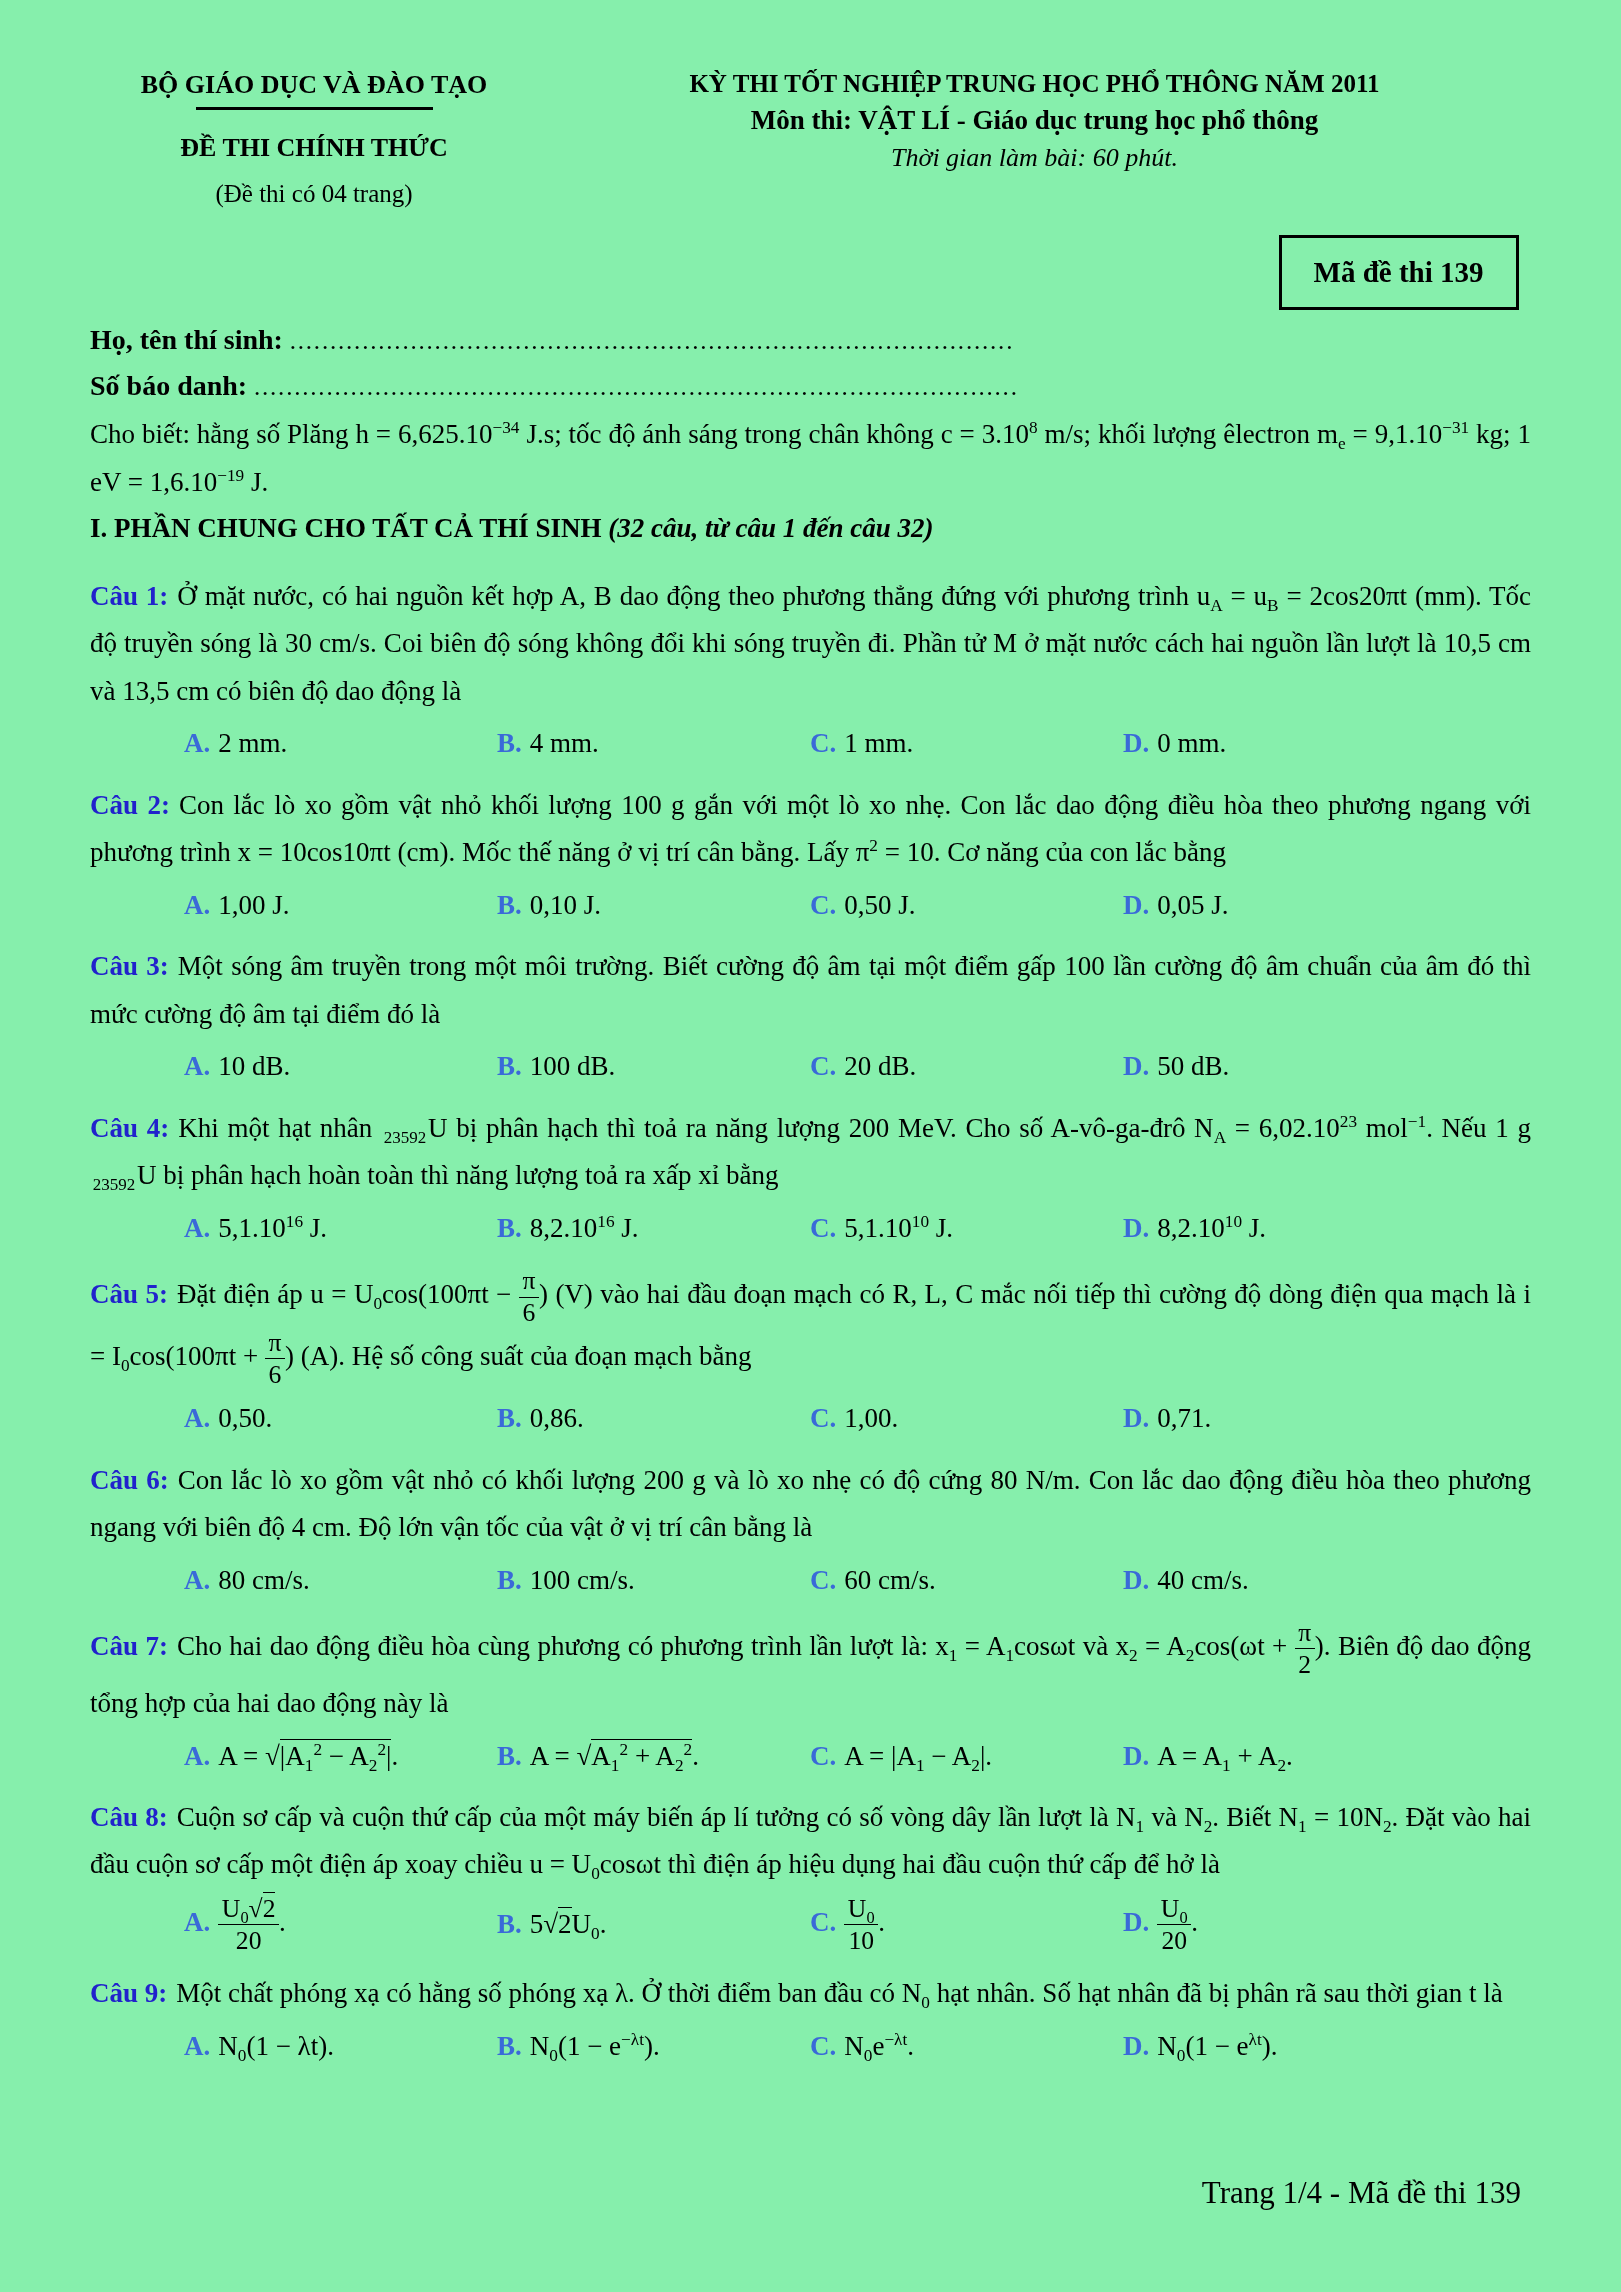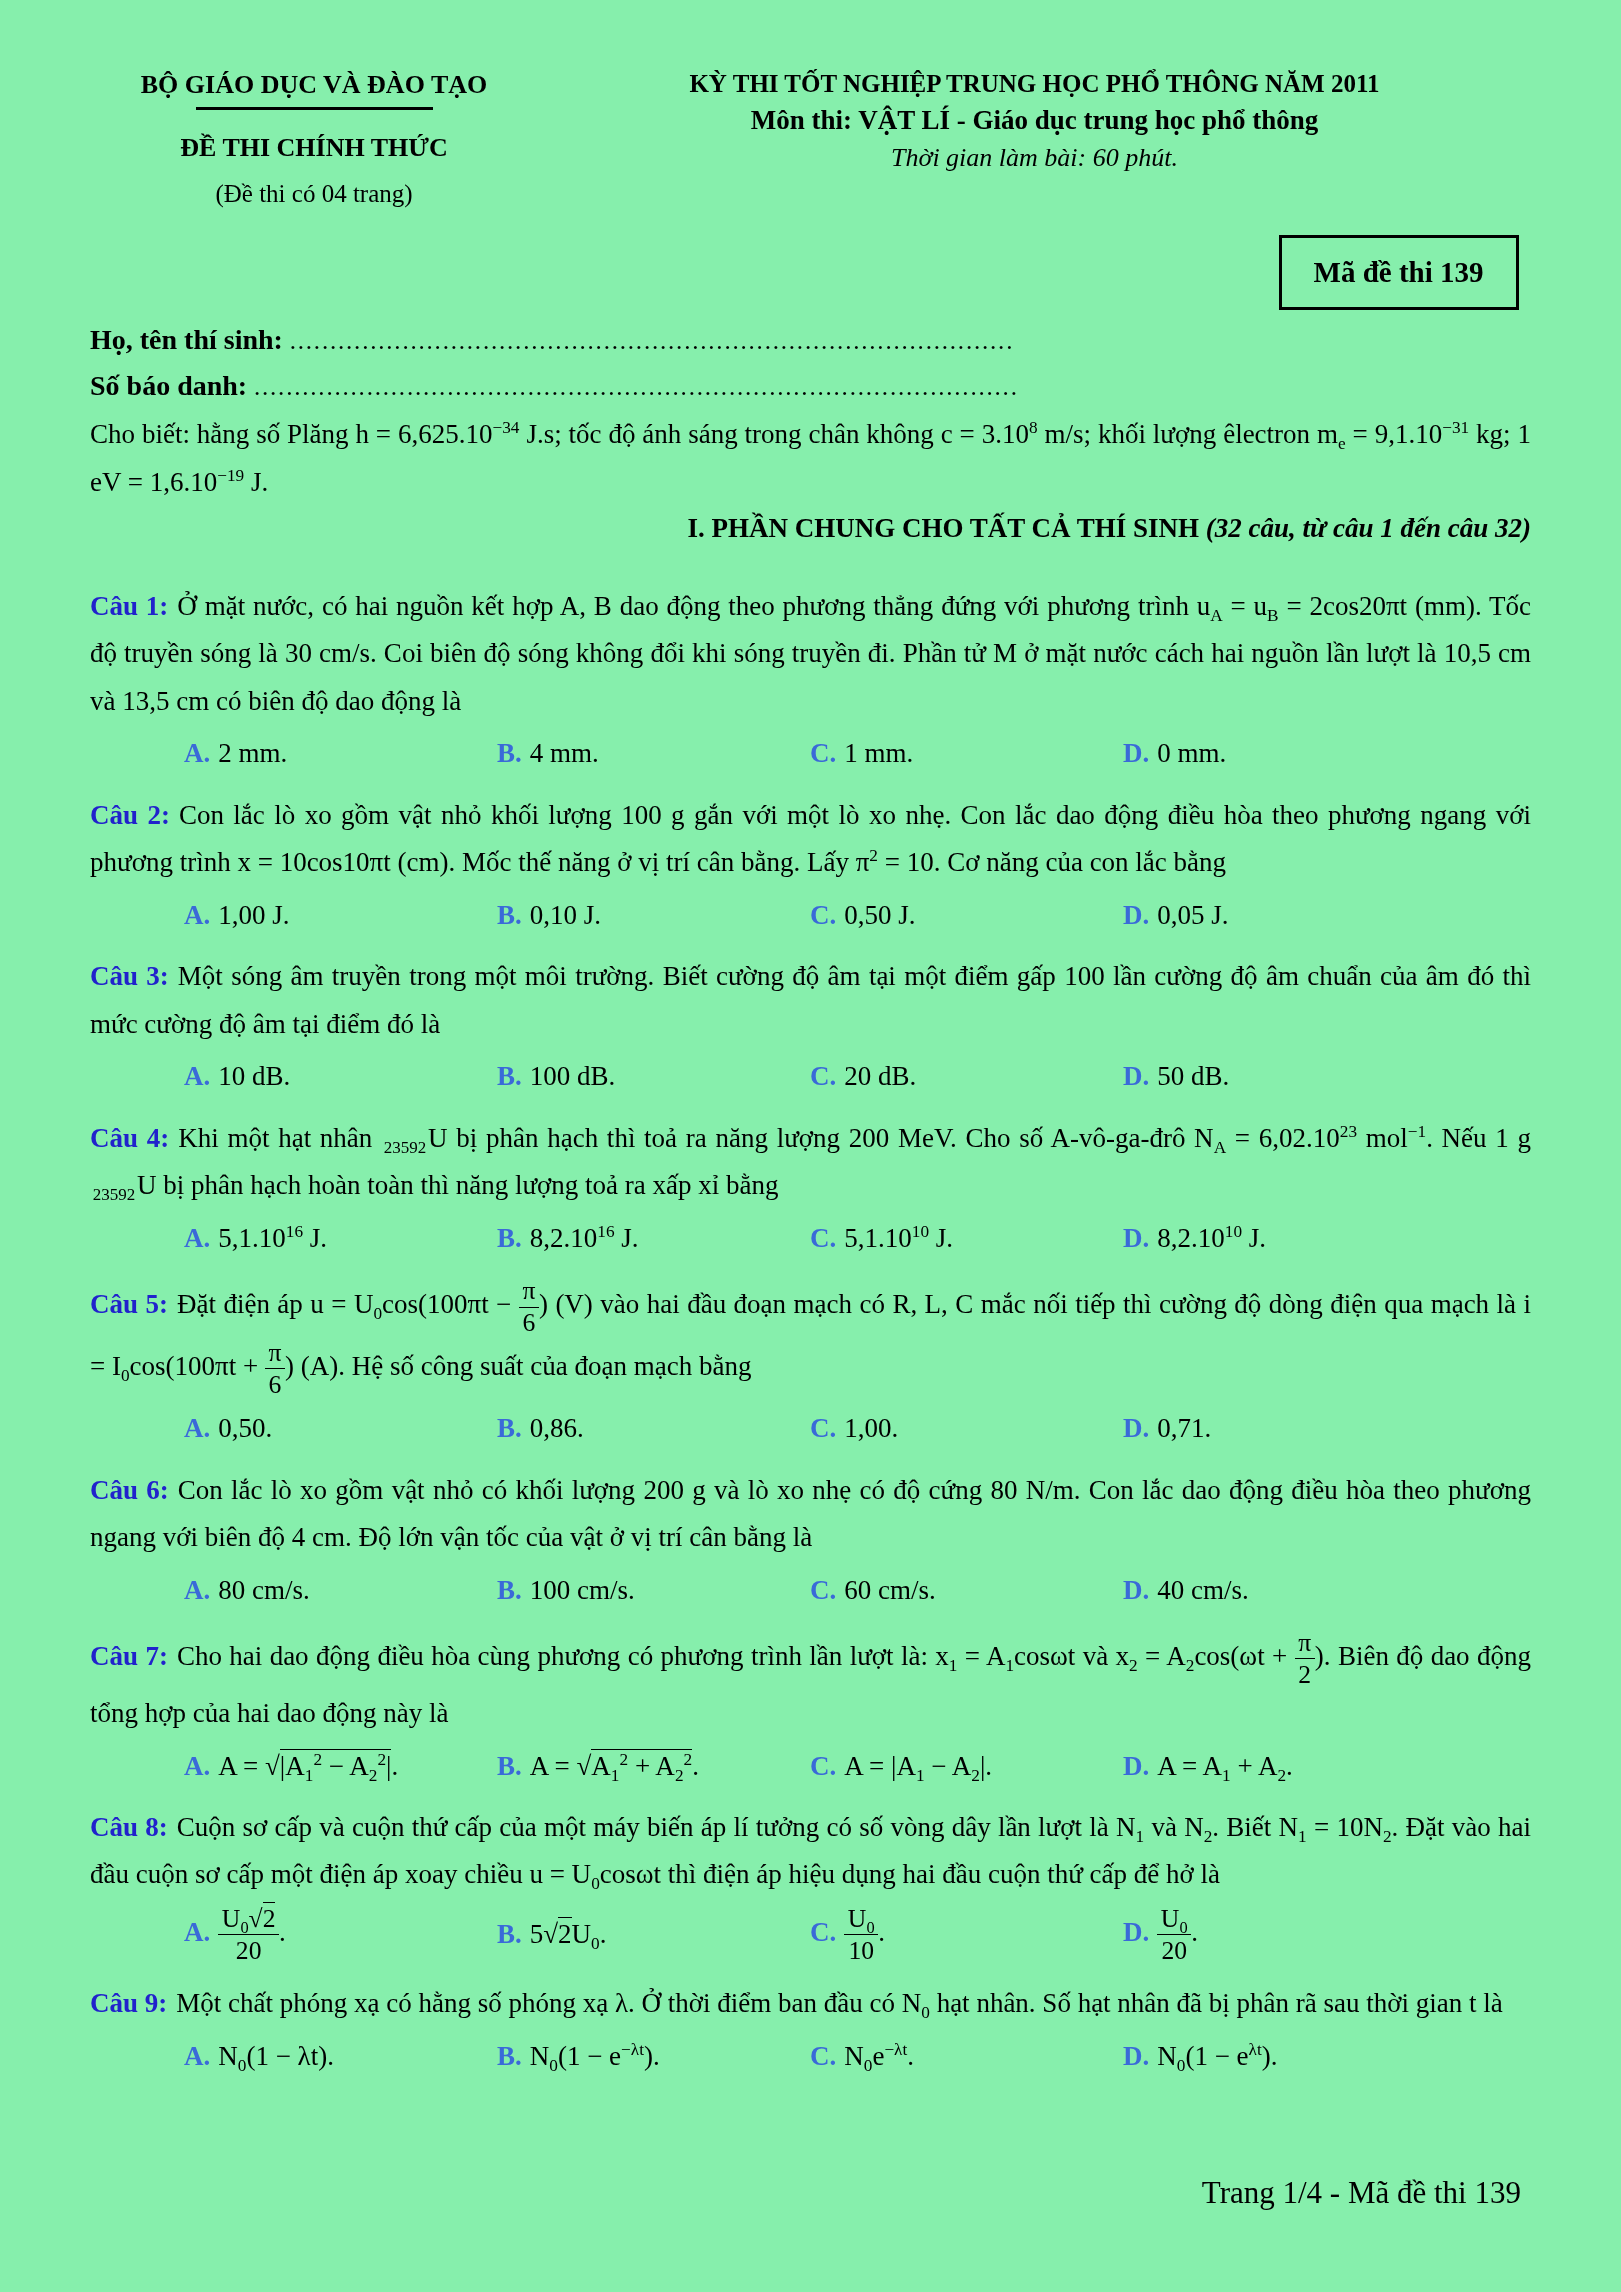--- a/index.html
+++ b/index.html
@@ -32,25 +32,25 @@
     padding:18px 32px;
     font-weight:bold;
     font-size:29px;
   }
   
   .cand-line{margin-top:14.3px;white-space:nowrap;overflow:hidden;}
   .cand-label{font-weight:bold;font-size:28px;}
   .dots{letter-spacing:1.8px;font-size:25px;}
   
   .intro{margin-top:9px;text-align:justify;line-height:1.75;}
-  .section-heading{margin-top:7.2px;font-size:27px;text-align:right;}
+  .section-heading{margin-top:7.2px;font-size:27px;}
   .section-title{font-weight:bold;}
   .section-note{font-weight:bold;font-style:italic;}
   
-  .questions{margin-top:39px;font-family:Liberation Serif, serif;}
+  .questions{margin-top:29px;font-family:Liberation Serif, serif;}
   .question{margin:0 0 1.8px 0;}
   .q-text-p{margin:0;text-align:justify;line-height:1.75;}
   .q-label{color:var(--q-blue,#2122cc);font-weight:bold;margin-right:9px;}
   .answers{
     display:grid;
     grid-template-columns:313px 313px 313px auto;
     margin:5.4px 0 14.3px 94px;
     align-items:center;
     line-height:1.75;
   }

